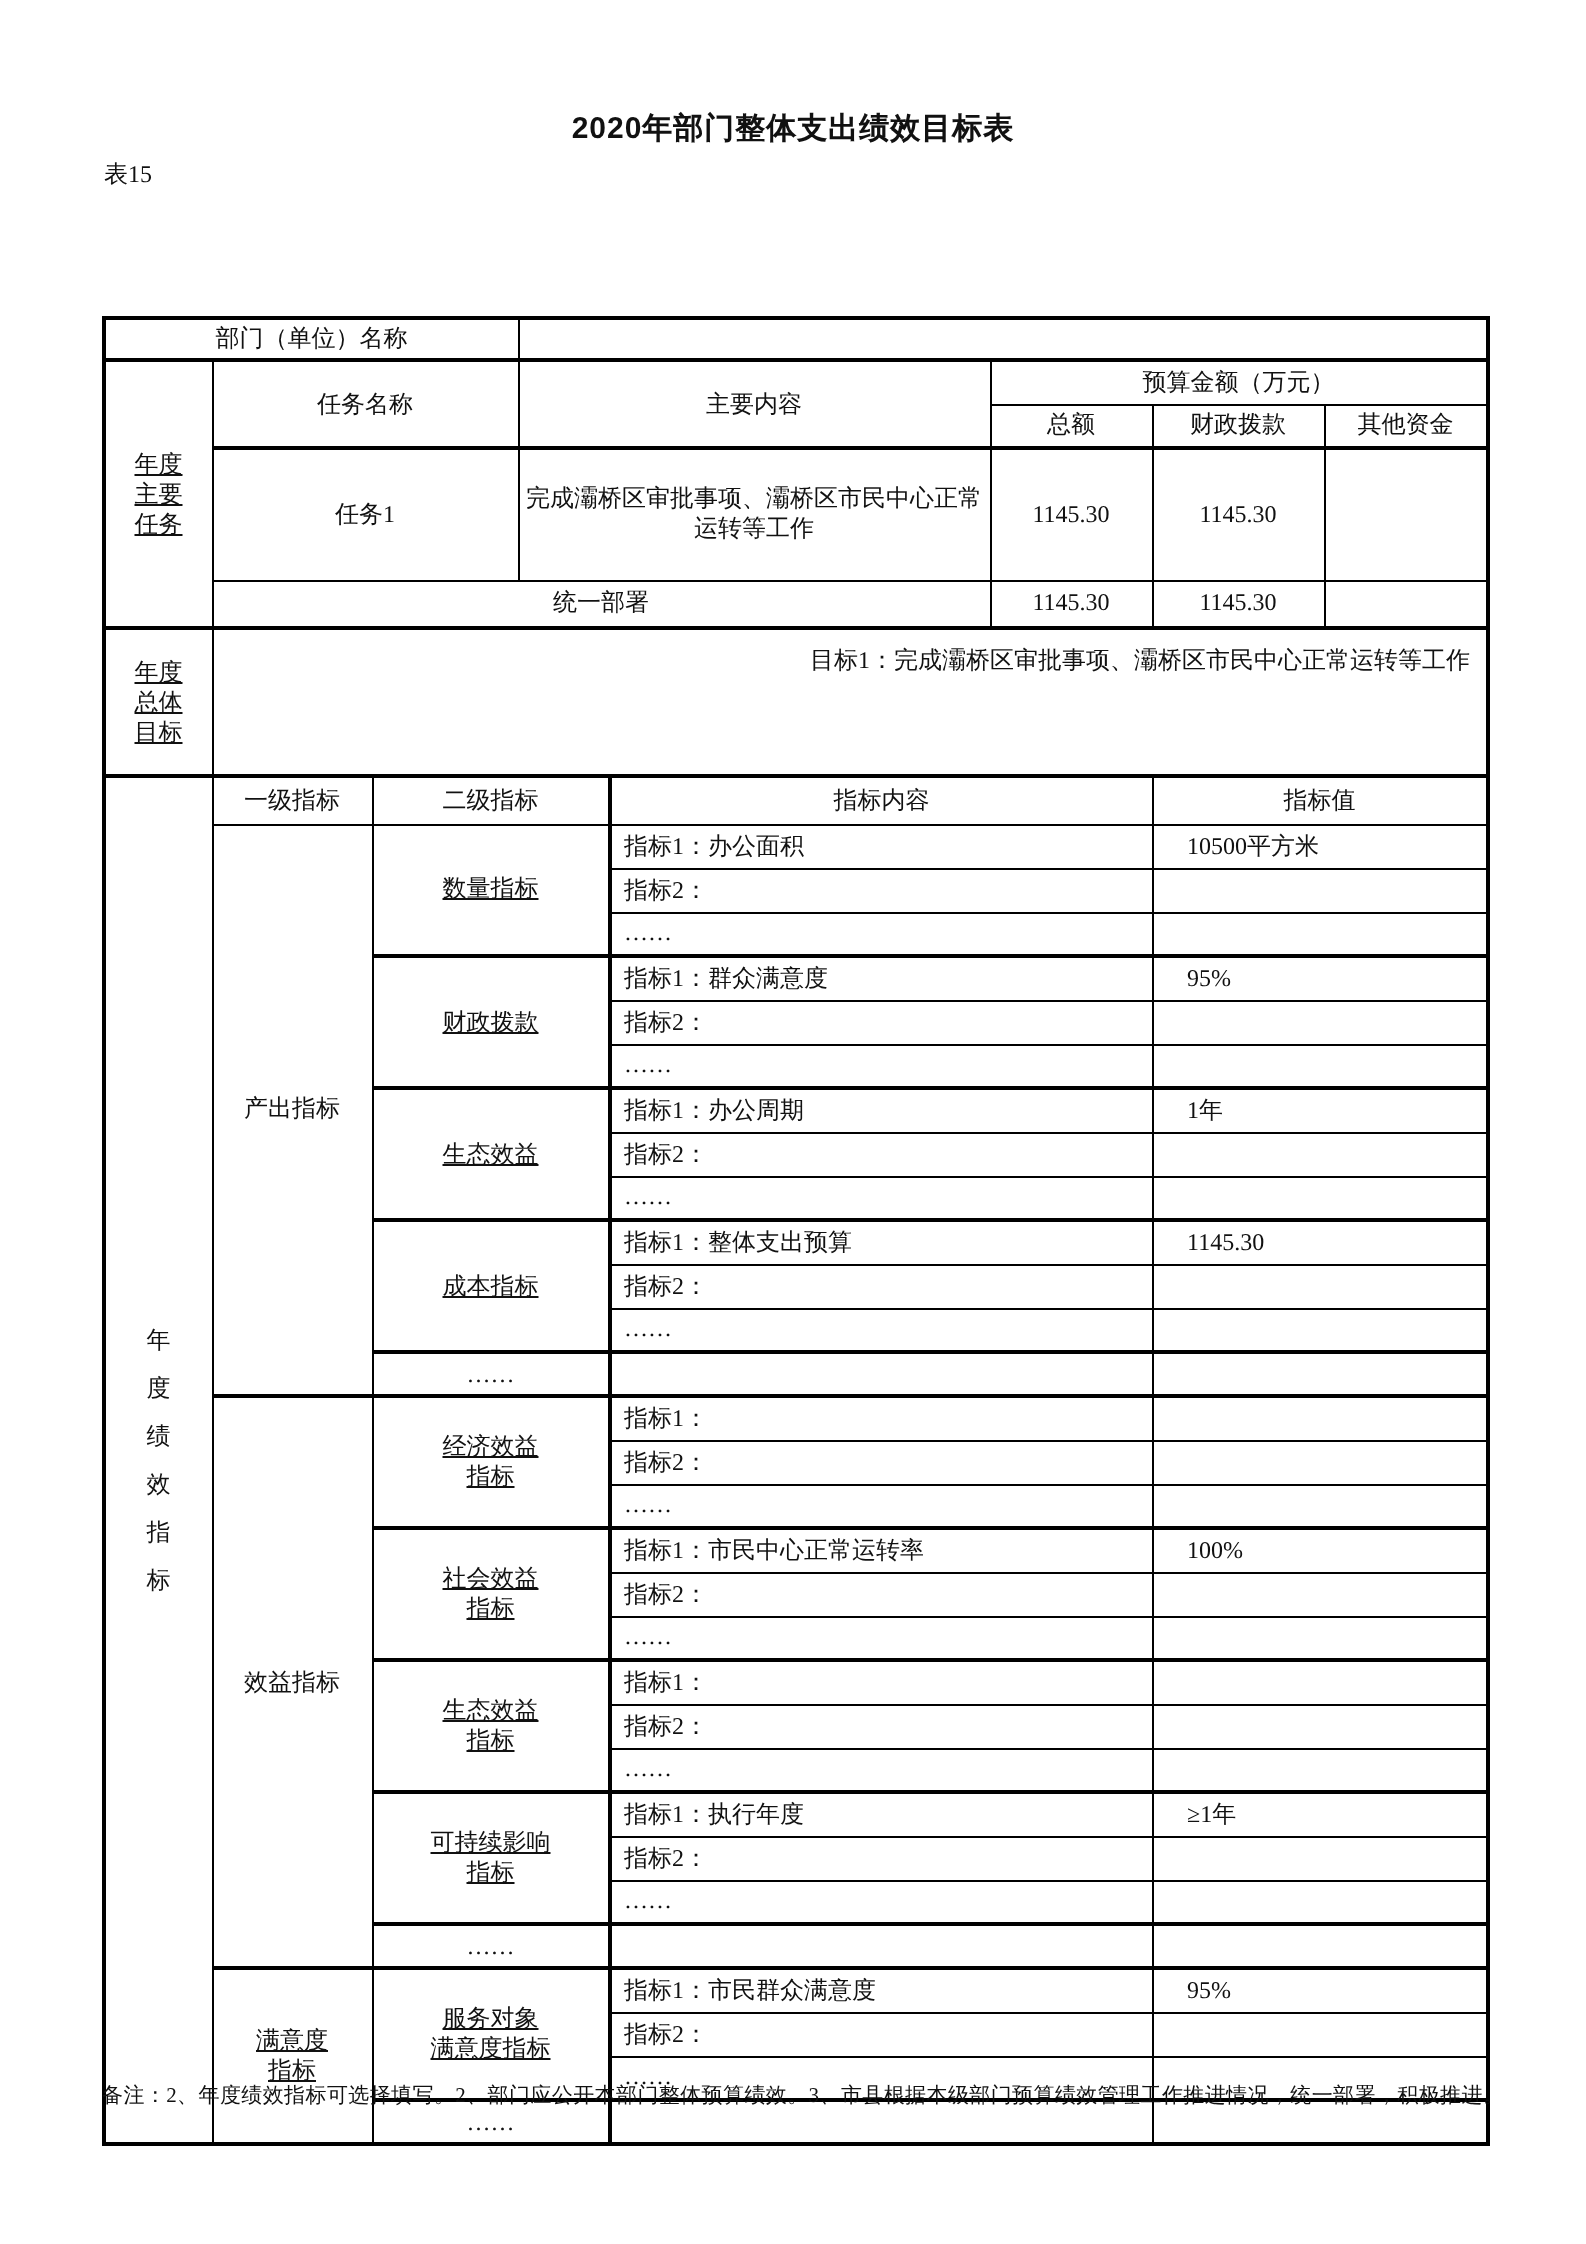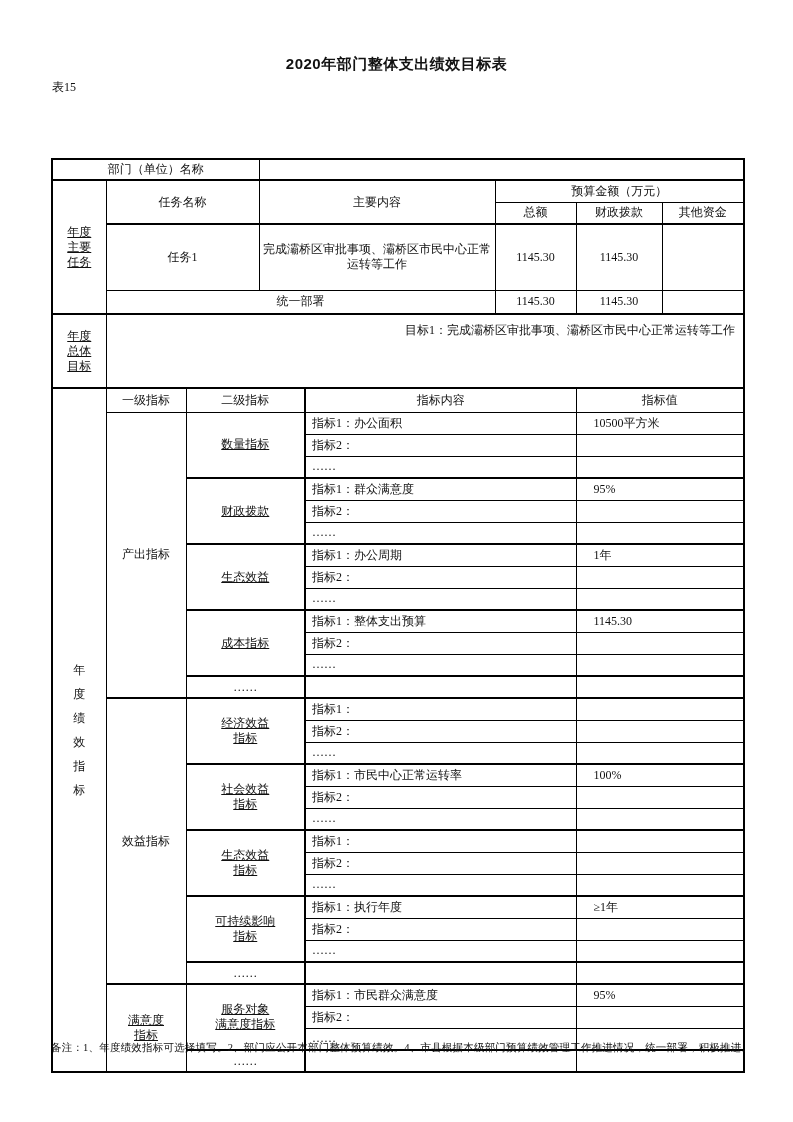--- a/index.html
+++ b/index.html
@@ -242,13 +242,13 @@
     <td colspan="2" class="val bb2"></td>
   </tr>
   <tr class="dr">
     <td colspan="2">……</td>
     <td colspan="2" class="left bl2"></td>
     <td colspan="2" class="val"></td>
   </tr>
 </tbody>
   </table>
 
-<div class="note">备注：1、年度绩效指标可选择填写。2、部门应公开本部门整体预算绩效。4、市县根据本级部门预算绩效管理工作推进情况，统一部署，积极推进。</div>
+<div class="note">备注：2、年度绩效指标可选择填写。2、部门应公开本部门整体预算绩效。3、市县根据本级部门预算绩效管理工作推进情况，统一部署，积极推进。</div>
 
 </body></html>

